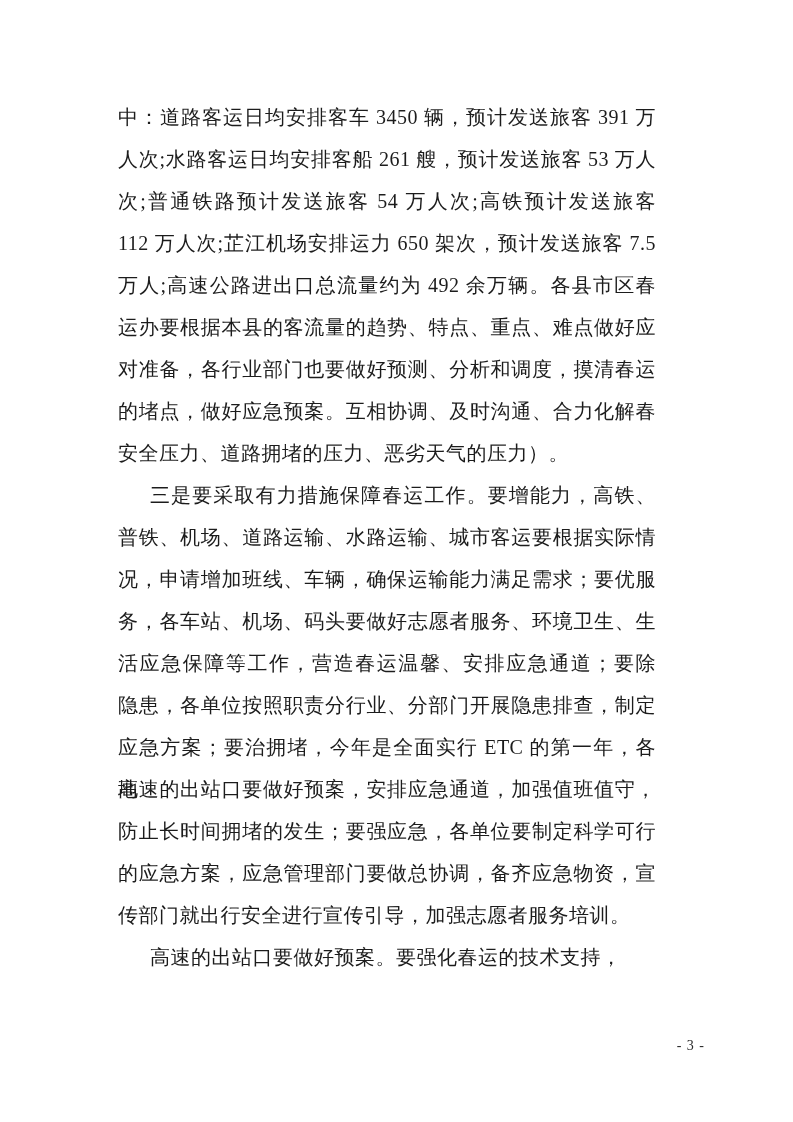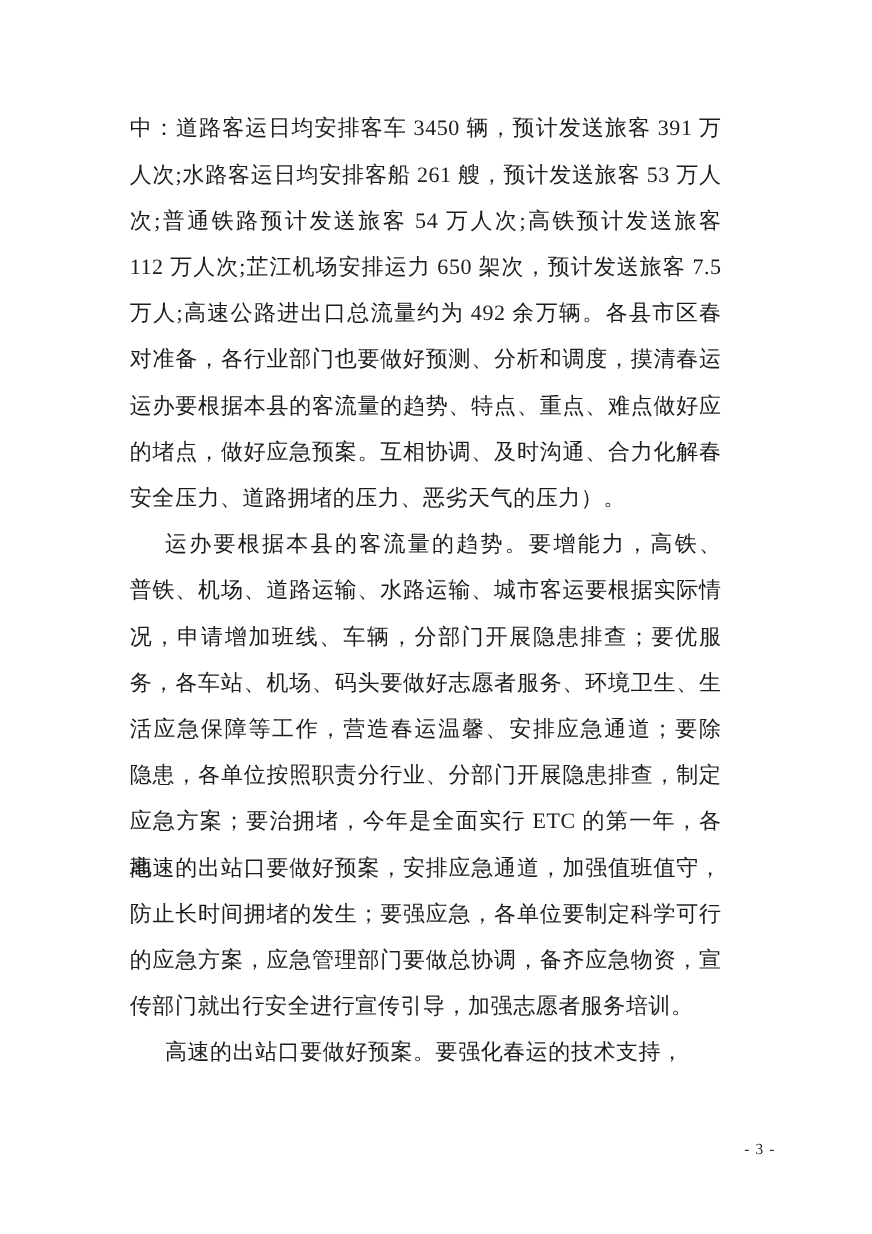--- a/index.html
+++ b/index.html
@@ -59,27 +59,27 @@
 </head>
 <body>
 
 <div class="page">
   <div class="text-block">
     <div class="line">中：道路客运日均安排客车 3450 辆，预计发送旅客 391 万</div>
     <div class="line">人次;水路客运日均安排客船 261 艘，预计发送旅客 53 万人</div>
     <div class="line">次;普通铁路预计发送旅客 54 万人次;高铁预计发送旅客</div>
     <div class="line">112 万人次;芷江机场安排运力 650 架次，预计发送旅客 7.5</div>
     <div class="line">万人;高速公路进出口总流量约为 492 余万辆。各县市区春</div>
+    <div class="line">运办要根据本县的客流量的趋势、特点、重点、难点做好应</div>
     <div class="line">对准备，各行业部门也要做好预测、分析和调度，摸清春运</div>
-    <div class="line">运办要根据本县的客流量的趋势、特点、重点、难点做好应</div>
     <div class="line">的堵点，做好应急预案。互相协调、及时沟通、合力化解春</div>
     <div class="line para-end">安全压力、道路拥堵的压力、恶劣天气的压力）。</div>
-    <div class="line indent">运办要根据本县的客流量的趋势。要增能力，高铁、</div>
+    <div class="line indent">三是要采取有力措施保障春运工作。要增能力，高铁、</div>
     <div class="line">普铁、机场、道路运输、水路运输、城市客运要根据实际情</div>
-    <div class="line">况，申请增加班线、车辆，分部门开展隐患排查；要优服</div>
+    <div class="line">况，申请增加班线、车辆，确保运输能力满足需求；要优服</div>
     <div class="line">务，各车站、机场、码头要做好志愿者服务、环境卫生、生</div>
     <div class="line">活应急保障等工作，营造春运温馨、安排应急通道；要除</div>
     <div class="line">隐患，各单位按照职责分行业、分部门开展隐患排查，制定</div>
     <div class="line">应急方案；要治拥堵，今年是全面实行 ETC 的第一年，各地</div>
     <div class="line">高速的出站口要做好预案，安排应急通道，加强值班值守，</div>
     <div class="line">防止长时间拥堵的发生；要强应急，各单位要制定科学可行</div>
     <div class="line">的应急方案，应急管理部门要做总协调，备齐应急物资，宣</div>
     <div class="line para-end">传部门就出行安全进行宣传引导，加强志愿者服务培训。</div>
     <div class="line indent para-end">高速的出站口要做好预案。要强化春运的技术支持，</div>
   </div>

